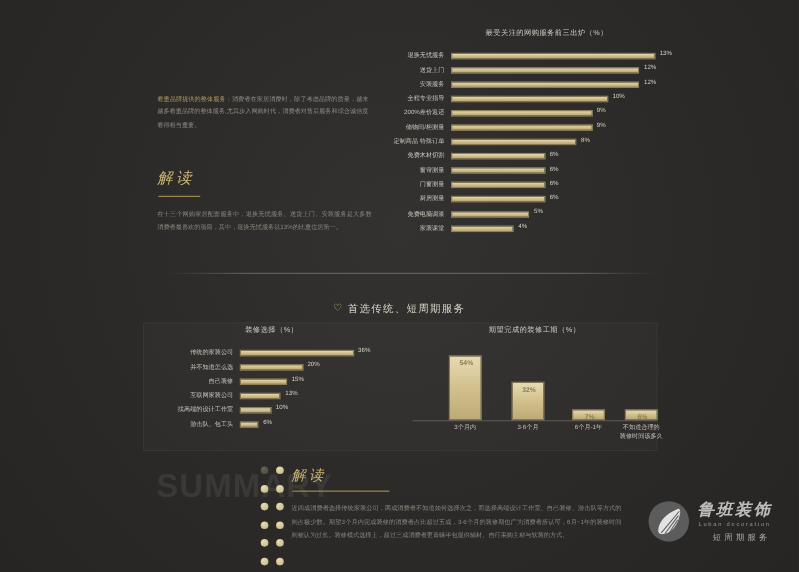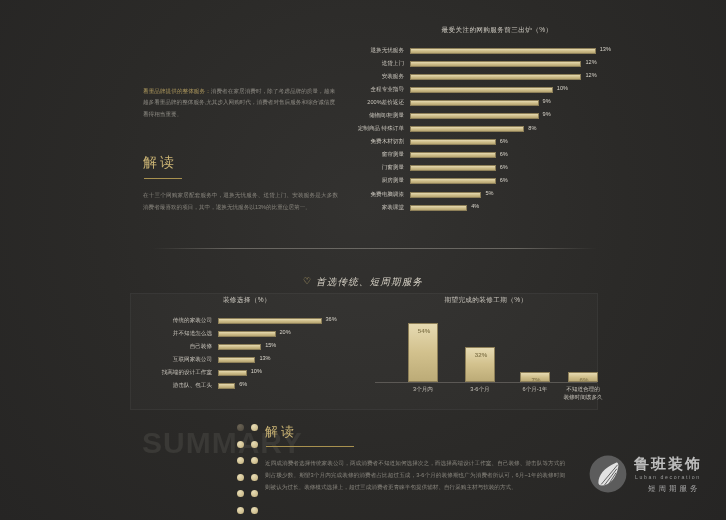--- a/index.html
+++ b/index.html
@@ -20,21 +20,21 @@
   .value-word{position:absolute;left:142px;top:44px;
     font-size:44px;font-weight:bold;letter-spacing:2px;
     color:#3a3936;line-height:1;}
 
   .lead{position:absolute;left:143px;top:86px;width:192px;
     font-size:5.6px;line-height:2.05;color:#8e8b84;text-align:justify;}
   .lead .hl{color:#b09a5e;}
 
   .jiedu1{position:absolute;left:143px;top:155px;width:195px;}
   .jiedu-title{font-size:14px;color:#cbb474;font-family:"Liberation Serif","DejaVu Serif",serif;
-    letter-spacing:3px;line-height:1.2;}
+    letter-spacing:3px;line-height:1.2;font-style:italic;}
   .jiedu-rule{width:38px;height:1.5px;background:#a8914f;margin:6px 0 10px 1px;}
   .jiedu-body{font-size:5.6px;line-height:2.15;color:#8a877f;text-align:justify;}
 
   
   .chart1{position:absolute;left:332px;top:26px;width:330px;}
   .c-title{font-size:6.6px;color:#cfcbc2;text-align:center;margin-bottom:11px;letter-spacing:.4px;}
   .brow{display:flex;align-items:center;height:9px;margin-bottom:4.1px;}
   .blabel{width:72px;text-align:right;font-size:5.6px;color:#c9c5bc;padding-right:6px;
           white-space:nowrap;overflow:hidden;}
   .btrack{flex:1;position:relative;height:6px;}
@@ -42,21 +42,21 @@
          border:0.5px solid #8d7f58;box-sizing:border-box;}
   .bval{position:absolute;top:-1.5px;font-size:5.6px;color:#d9d5cb;white-space:nowrap;}
 
   
   .divider{position:absolute;left:152px;top:248px;width:445px;height:1px;
     background:linear-gradient(90deg,rgba(255,255,255,0) 0%,rgba(190,185,175,.40) 18%,rgba(190,185,175,.40) 82%,rgba(255,255,255,0) 100%);}
 
   
   .sec2head{position:absolute;left:0;top:271px;width:726px;text-align:center;}
   .sec2head .heart{color:#cdb876;font-size:9px;margin-right:5px;vertical-align:1px;}
-  .sec2head .t{font-size:9.5px;color:#d8d3c7;letter-spacing:1.2px;font-style:italic;}
+  .sec2head .t{font-size:9.5px;color:#d8d3c7;letter-spacing:1.2px;}
 
   .panel{position:absolute;left:130px;top:293px;width:466px;height:115px;
     background:rgba(255,255,255,0.018);
     border:1px solid rgba(255,255,255,0.045);}
 
   .chart2{position:absolute;left:132px;top:296px;width:230px;}
   .chart2 .blabel{width:80px;}
   .chart2 .btrack{height:6px;}
 
   
@@ -84,21 +84,21 @@
 
   .jiedu2{position:absolute;left:265px;top:424px;width:300px;}
   .jiedu2 .jiedu-title{font-size:13px;}
   .jiedu2 .jiedu-rule{width:88px;}
   .j2body{font-size:5.6px;line-height:2.15;color:#8a877f;text-align:justify;width:300px;}
 
   
   .logo{position:absolute;left:588px;top:452px;width:128px;height:52px;}
   .logo .mark{position:absolute;left:0;top:2px;width:40px;height:40px;}
   .logo .cn{position:absolute;left:46px;top:4px;font-size:15px;font-weight:bold;
-    color:#bdbdbd;letter-spacing:2px;line-height:1;}
+    color:#bdbdbd;letter-spacing:2px;line-height:1;font-style:italic;}
   .logo .en{position:absolute;left:47px;top:22px;font-size:5.2px;color:#9b9b9b;letter-spacing:1.6px;}
   .logo .sub{position:absolute;left:60px;top:32px;font-size:7.5px;color:#a9a9a9;letter-spacing:3px;}
 </style>
 </head>
 <body>
 
 <div class="page">
 
   <div class="sec1">
 

